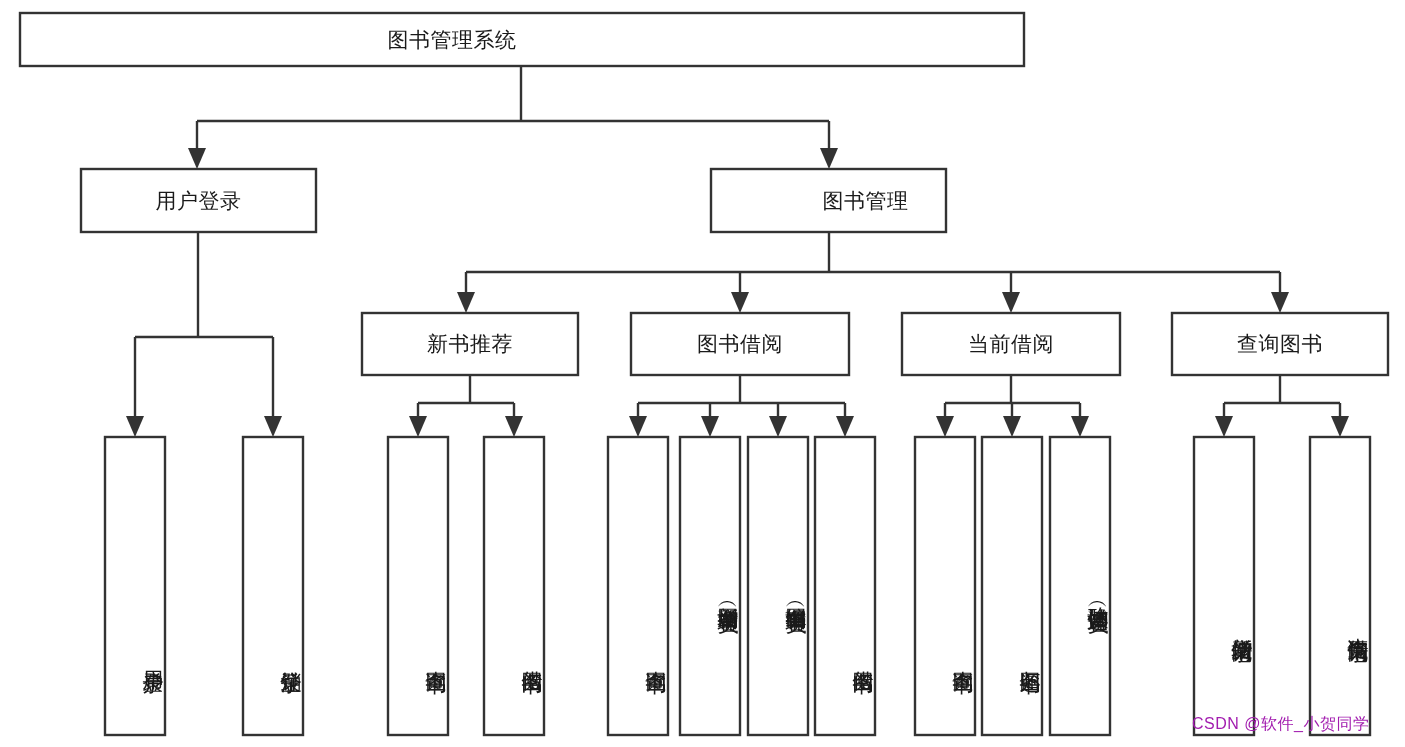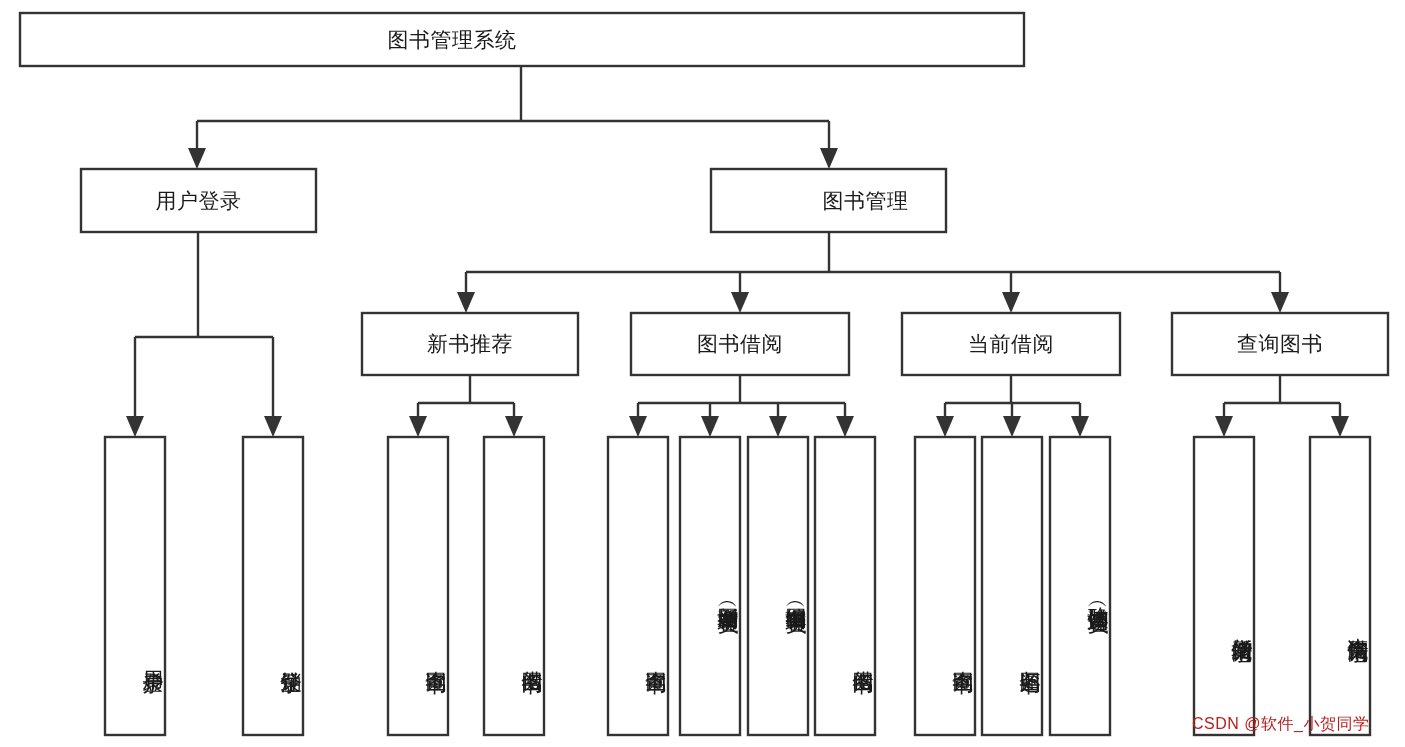--- a/index.html
+++ b/index.html
@@ -61,21 +61,21 @@
     font-size: 21px;
     line-height: 1.16;
     writing-mode: vertical-rl;
     text-orientation: upright;
     letter-spacing: 1px;
     white-space: nowrap;
     pointer-events: none;
   }
   .watermark {
     position: absolute;
-    color: #b91c1c;
+    color: #a21caf;
     font-size: 16px;
     white-space: nowrap;
     letter-spacing: 0.5px;
   }
 </style>
 </head>
 <body>
 
 <div id="diagram-root">
 

